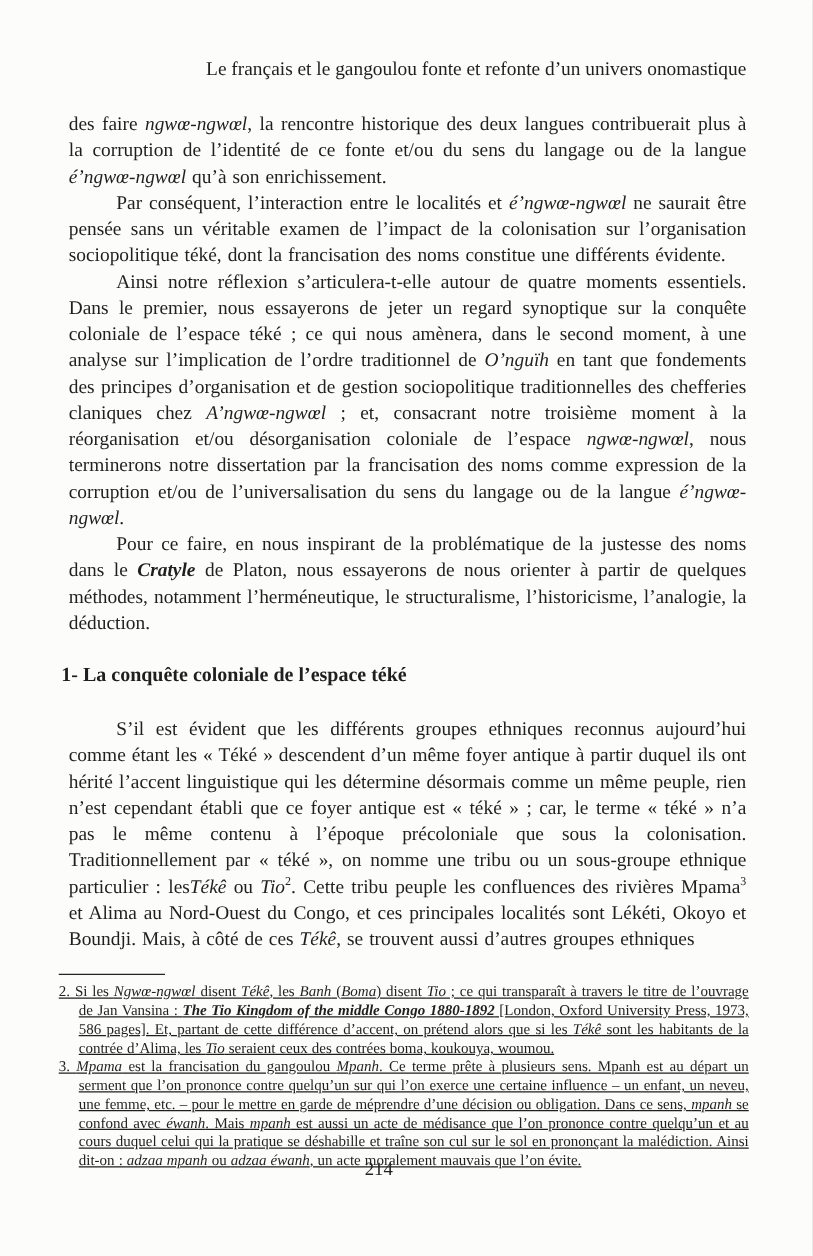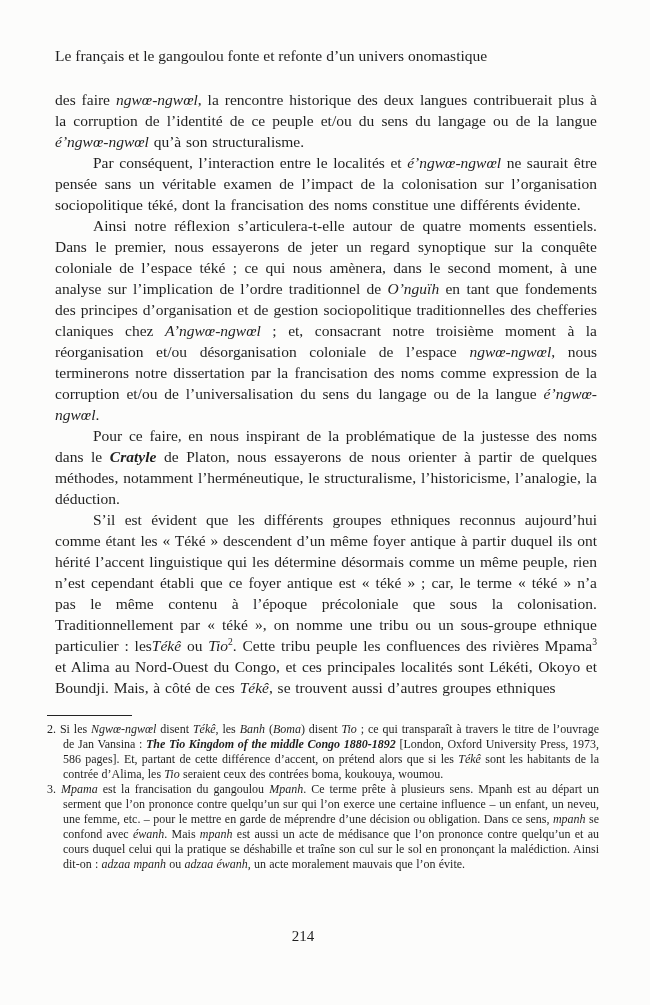--- a/index.html
+++ b/index.html
@@ -19,21 +19,21 @@
   }
   .content {
     position: absolute;
     left: 55px;
     top: 45px;
     width: 542px;
   }
   .running-title {
     font-size: 15.5px;
     line-height: 21px;
-    text-align: left;
+    text-align: right;
     margin: 0 0 23px 0;
   }
   .para {
     margin: 0;
     font-size: 15.5px;
     line-height: 21px;
     text-align: justify;
     word-spacing: 0.06em;
   }
   .para.indent {
@@ -48,20 +48,21 @@
   }
   .fn-rule {
     width: 85px;
     height: 0;
     border-top: 1.5px solid #232323;
     margin: 17px 0 6px -8px;
   }
   .footnotes {
     margin-left: -8px;
     width: 552px;
+    text-decoration: underline;
   }
   .footnote {
     margin: 0;
     font-size: 12px;
     line-height: 15px;
     text-align: justify;
     padding-left: 16px;
     text-indent: -16px;
     word-spacing: 0.02em;
   }
@@ -86,26 +87,27 @@
   }
 </style>
 </head>
 <body>
 
 <div class="page">
   <div class="content">
     <div class="running-title">Le français et le gangoulou fonte et refonte d’un univers onomastique</div>
 
     <div id="intro-paragraphs">
-        <p class="para"><span>des faire </span><span class="r-i">ngwœ-ngwœl</span><span>, la rencontre historique des deux langues contribuerait plus à la corruption de l’identité de ce peuple et/ou du sens du langage ou de la langue </span><span class="r-i">é’ngwœ-ngwœl</span><span> qu’à son structuralisme.</span></p>
+        <p class="para"><span>des faire </span><span class="r-i">ngwœ-ngwœl</span><span>, la rencontre historique des deux langues contribuerait plus à la corruption de l’identité de ce fonte et/ou du sens du langage ou de la langue </span><span class="r-i">é’ngwœ-ngwœl</span><span> qu’à son enrichissement.</span></p>
         <p class="para indent"><span>Par conséquent, l’interaction entre le localités et </span><span class="r-i">é’ngwœ-ngwœl</span><span> ne saurait être pensée sans un véritable examen de l’impact de la colonisation sur l’organisation sociopolitique téké, dont la francisation des noms constitue une différents évidente.</span></p>
         <p class="para indent"><span>Ainsi notre réflexion s’articulera-t-elle autour de quatre moments essentiels. Dans le premier, nous essayerons de jeter un regard synoptique sur la conquête coloniale de l’espace téké ; ce qui nous amènera, dans le second moment, à une analyse sur l’implication de l’ordre traditionnel de </span><span class="r-i">O’nguïh</span><span> en tant que fondements des principes d’organisation et de gestion sociopolitique traditionnelles des chefferies claniques chez </span><span class="r-i">A’ngwœ-ngwœl</span><span> ; et, consacrant notre troisième moment à la réorganisation et/ou désorganisation coloniale de l’espace </span><span class="r-i">ngwœ-ngwœl</span><span>, nous terminerons notre dissertation par la francisation des noms comme expression de la corruption et/ou de l’universalisation du sens du langage ou de la langue </span><span class="r-i">é’ngwœ-ngwœl</span><span>.</span></p>
         <p class="para indent"><span>Pour ce faire, en nous inspirant de la problématique de la justesse des noms dans le </span><span class="r-bi">Cratyle</span><span> de Platon, nous essayerons de nous orienter à partir de quelques méthodes, notamment l’herméneutique, le structuralisme, l’historicisme, l’analogie, la déduction.</span></p>
       </div>
 
+    <div class="section-heading">1- La conquête coloniale de l’espace téké</div>
 
     <div id="section-paragraphs">
         <p class="para indent"><span>S’il est évident que les différents groupes ethniques reconnus aujourd’hui comme étant les « Téké » descendent d’un même foyer antique à partir duquel ils ont hérité l’accent linguistique qui les détermine désormais comme un même peuple, rien n’est cependant établi que ce foyer antique est « téké » ; car, le terme « téké » n’a pas le même contenu à l’époque précoloniale que sous la colonisation. Traditionnellement par « téké », on nomme une tribu ou un sous-groupe ethnique particulier : les</span><span class="r-i">Tékê</span><span> ou </span><span class="r-i">Tio</span><sup>2</sup><span>. Cette tribu peuple les confluences des rivières Mpama</span><sup>3</sup><span> et Alima au Nord-Ouest du Congo, et ces principales localités sont Lékéti, Okoyo et Boundji. Mais, à côté de ces </span><span class="r-i">Tékê</span><span>, se trouvent aussi d’autres groupes ethniques</span></p>
       </div>
 
     <div class="fn-rule"></div>
 
     <div class="footnotes" id="footnotes">
         <p class="footnote"><span class="fn-num">2. </span><span>Si les </span><span class="r-i">Ngwœ-ngwœl</span><span> disent </span><span class="r-i">Tékê</span><span>, les </span><span class="r-i">Banh</span><span> (</span><span class="r-i">Boma</span><span>) disent </span><span class="r-i">Tio</span><span> ; ce qui transparaît à travers le titre de l’ouvrage de Jan Vansina : </span><span class="r-bi">The Tio Kingdom of the middle Congo 1880-1892</span><span> [London, Oxford University Press, 1973, 586 pages]. Et, partant de cette différence d’accent, on prétend alors que si les </span><span class="r-i">Tékê</span><span> sont les habitants de la contrée d’Alima, les </span><span class="r-i">Tio</span><span> seraient ceux des contrées boma, koukouya, woumou.</span></p>
         <p class="footnote"><span class="fn-num">3. </span><span class="r-i">Mpama</span><span> est la francisation du gangoulou </span><span class="r-i">Mpanh</span><span>. Ce terme prête à plusieurs sens. Mpanh est au départ un serment que l’on prononce contre quelqu’un sur qui l’on exerce une certaine influence – un enfant, un neveu, une femme, etc. – pour le mettre en garde de méprendre d’une décision ou obligation. Dans ce sens, </span><span class="r-i">mpanh</span><span> se confond avec </span><span class="r-i">éwanh</span><span>. Mais </span><span class="r-i">mpanh</span><span> est aussi un acte de médisance que l’on prononce contre quelqu’un et au cours duquel celui qui la pratique se déshabille et traîne son cul sur le sol en prononçant la malédiction. Ainsi dit-on : </span><span class="r-i">adzaa mpanh</span><span> ou </span><span class="r-i">adzaa éwanh</span><span>, un acte moralement mauvais que l’on évite.</span></p>

